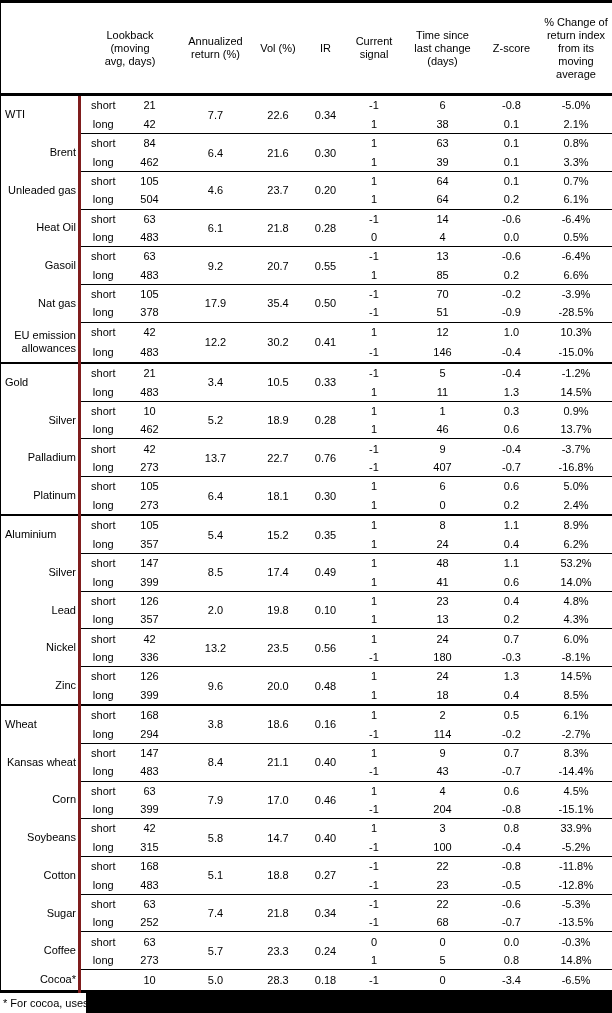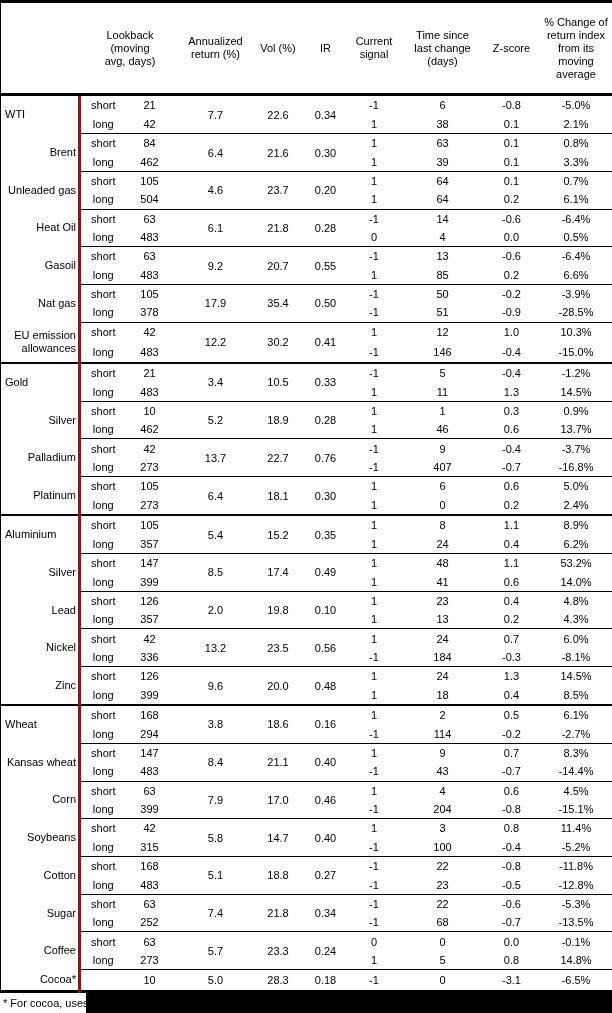--- a/index.html
+++ b/index.html
@@ -193,21 +193,21 @@
           <td class="num">6.6%</td>
         </tr>
         <tr class="group-start">
           <td class="name" rowspan="2">Nat gas</td>
           <td class="leg">short</td>
           <td class="num">105</td>
           <td class="num" rowspan="2">17.9</td>
           <td class="num" rowspan="2">35.4</td>
           <td class="num" rowspan="2">0.50</td>
           <td class="num">-1</td>
-          <td class="num">50</td>
+          <td class="num">70</td>
           <td class="num">-0.2</td>
           <td class="num">-3.9%</td>
         </tr>
         <tr>
           <td class="leg">long</td>
           <td class="num">378</td>
           <td class="num">-1</td>
           <td class="num">51</td>
           <td class="num">-0.9</td>
           <td class="num">-28.5%</td>
@@ -381,21 +381,21 @@
           <td class="num" rowspan="2">0.56</td>
           <td class="num">1</td>
           <td class="num">24</td>
           <td class="num">0.7</td>
           <td class="num">6.0%</td>
         </tr>
         <tr>
           <td class="leg">long</td>
           <td class="num">336</td>
           <td class="num">-1</td>
-          <td class="num">184</td>
+          <td class="num">180</td>
           <td class="num">-0.3</td>
           <td class="num">-8.1%</td>
         </tr>
         <tr class="group-start">
           <td class="name" rowspan="2">Zinc</td>
           <td class="leg">short</td>
           <td class="num">126</td>
           <td class="num" rowspan="2">9.6</td>
           <td class="num" rowspan="2">20.0</td>
           <td class="num" rowspan="2">0.48</td>
@@ -475,21 +475,21 @@
         <tr class="group-start">
           <td class="name" rowspan="2">Soybeans</td>
           <td class="leg">short</td>
           <td class="num">42</td>
           <td class="num" rowspan="2">5.8</td>
           <td class="num" rowspan="2">14.7</td>
           <td class="num" rowspan="2">0.40</td>
           <td class="num">1</td>
           <td class="num">3</td>
           <td class="num">0.8</td>
-          <td class="num">11.4%</td>
+          <td class="num">33.9%</td>
         </tr>
         <tr>
           <td class="leg">long</td>
           <td class="num">315</td>
           <td class="num">-1</td>
           <td class="num">100</td>
           <td class="num">-0.4</td>
           <td class="num">-5.2%</td>
         </tr>
         <tr class="group-start">
@@ -535,40 +535,40 @@
         <tr class="group-start">
           <td class="name" rowspan="2">Coffee</td>
           <td class="leg">short</td>
           <td class="num">63</td>
           <td class="num" rowspan="2">5.7</td>
           <td class="num" rowspan="2">23.3</td>
           <td class="num" rowspan="2">0.24</td>
           <td class="num">0</td>
           <td class="num">0</td>
           <td class="num">0.0</td>
-          <td class="num">-0.1%</td>
+          <td class="num">-0.3%</td>
         </tr>
         <tr>
           <td class="leg">long</td>
           <td class="num">273</td>
           <td class="num">1</td>
           <td class="num">5</td>
           <td class="num">0.8</td>
           <td class="num">14.8%</td>
         </tr>
         <tr class="group-start">
           <td class="name">Cocoa*</td>
           <td class="leg"></td>
           <td class="num">10</td>
           <td class="num">5.0</td>
           <td class="num">28.3</td>
           <td class="num">0.18</td>
           <td class="num">-1</td>
           <td class="num">0</td>
-          <td class="num">-3.1</td>
+          <td class="num">-3.4</td>
           <td class="num">-6.5%</td>
         </tr>
       </tbody>
   </table>
 
   <div class="footnote">
     <span class="footnote-text">* For cocoa, uses</span>
     <div class="redaction"></div>
   </div>
 

